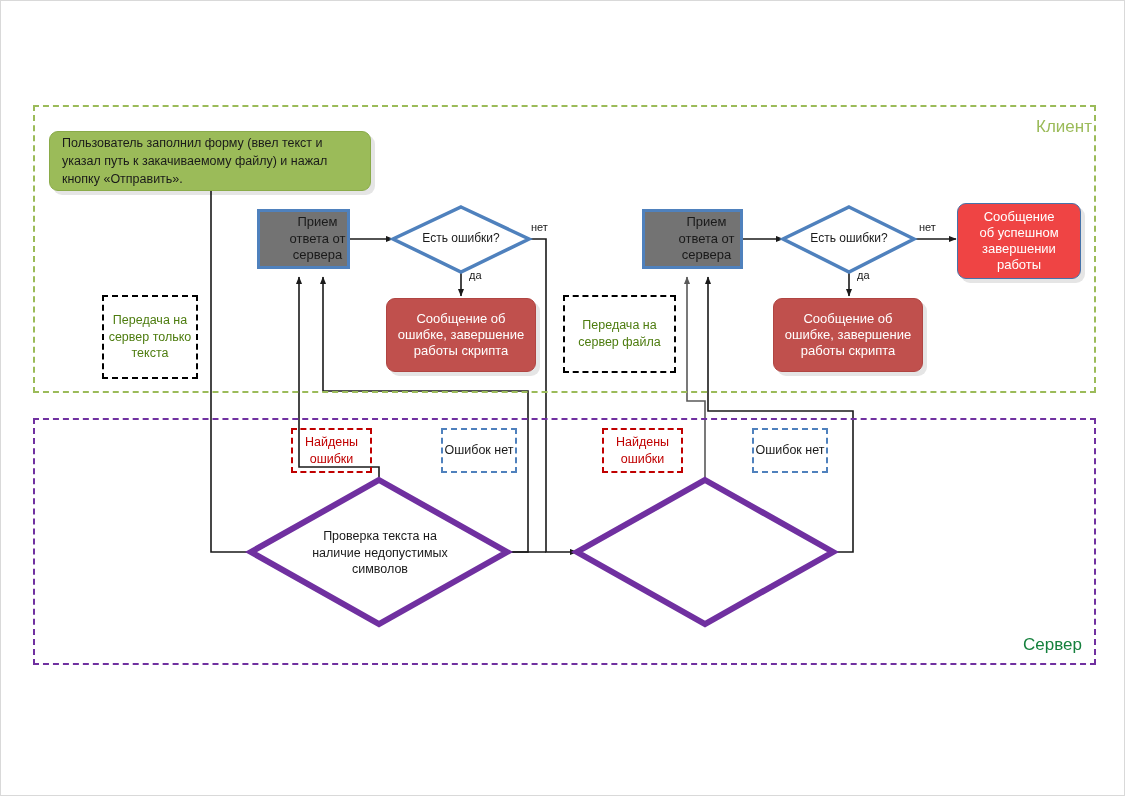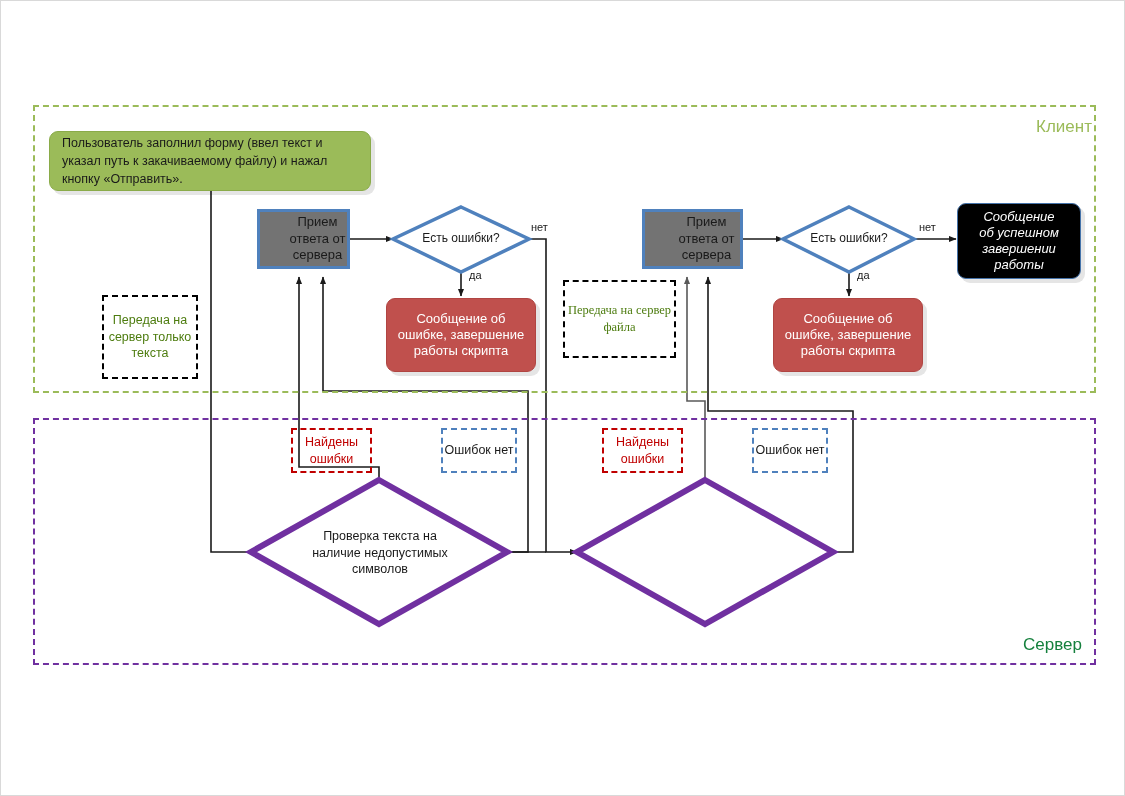--- a/index.html
+++ b/index.html
@@ -15,21 +15,21 @@
   .lane-label-server{right:12px;bottom:8px;color:#15803d;}
 
   .node{position:absolute;box-sizing:border-box;display:flex;align-items:center;justify-content:center;text-align:center;}
 
   
   .round-box{border-radius:9px;color:#fff;font-size:13px;line-height:1.25;
              box-shadow:4px 4px 0 0 rgba(0,0,0,0.10);}
   .round-box.green{background:#9BBB59;border:1px solid #8aab49;color:#1a1a1a;
              text-align:left;justify-content:flex-start;padding:8px 12px;font-size:12.5px;line-height:1.45;}
   .round-box.red{background:#C0504D;border:1px solid #b04542;padding:0 8px;}
-  .round-box.blue-fill{background:#000000;border:1px solid #4573aa;padding:6px 20px;font-style:italic;}
+  .round-box.blue-fill{background:#ef4444;border:1px solid #4573aa;padding:6px 20px;}
 
   
   .rect-blue{background:#737373;border:3px solid #4F81BD;color:#1a1a1a;font-size:13px;line-height:1.3;padding-left:28px;}
 
   
   .dash-box{background:transparent;font-size:12.5px;line-height:1.35;color:#4d7c0f;}
   .dash-black{border:2px dashed #000;}
   .dash-red{border:2px dashed #C00000;color:#C00000;}
   .dash-blue{border:2px dashed #4F81BD;color:#1a1a1a;}
 
@@ -107,21 +107,21 @@
   </div>
 
   <div class="node round-box green" style="left:48px;top:130px;width:322px;height:60px;">Пользователь заполнил форму (ввел текст и указал путь к закачиваемому файлу) и нажал кнопку «Отправить».</div>
 
   <div class="node rect-blue" style="left:256px;top:208px;width:93px;height:60px;">Прием ответа от сервера</div>
 
   <div class="node round-box red" style="left:385px;top:297px;width:150px;height:74px;">Сообщение об ошибке, завершение работы скрипта</div>
 
   <div class="node dash-box dash-black" style="left:101px;top:294px;width:96px;height:84px;">Передача на сервер только текста</div>
 
-  <div class="node dash-box dash-black" style="left:562px;top:279px;width:113px;height:78px;font-family:Liberation Serif, serif;">Передача на сервер файла</div>
+  <div class="node dash-box dash-black" style="left:562px;top:294px;width:113px;height:78px;">Передача на сервер файла</div>
 
   <div class="node rect-blue" style="left:641px;top:208px;width:101px;height:60px;">Прием ответа от сервера</div>
 
   <div class="node round-box red" style="left:772px;top:297px;width:150px;height:74px;">Сообщение об ошибке, завершение работы скрипта</div>
 
   <div class="node round-box blue-fill" style="left:956px;top:202px;width:124px;height:76px;">Сообщение об успешном завершении работы</div>
 
   <div class="node" style="left:402px;top:212px;width:116px;height:52px;font-size:12px;line-height:1.3;color:#1a1a1a;">Есть ошибки?</div>
   <div class="node" style="left:792px;top:212px;width:112px;height:52px;font-size:12px;line-height:1.3;color:#1a1a1a;">Есть ошибки?</div>
 

